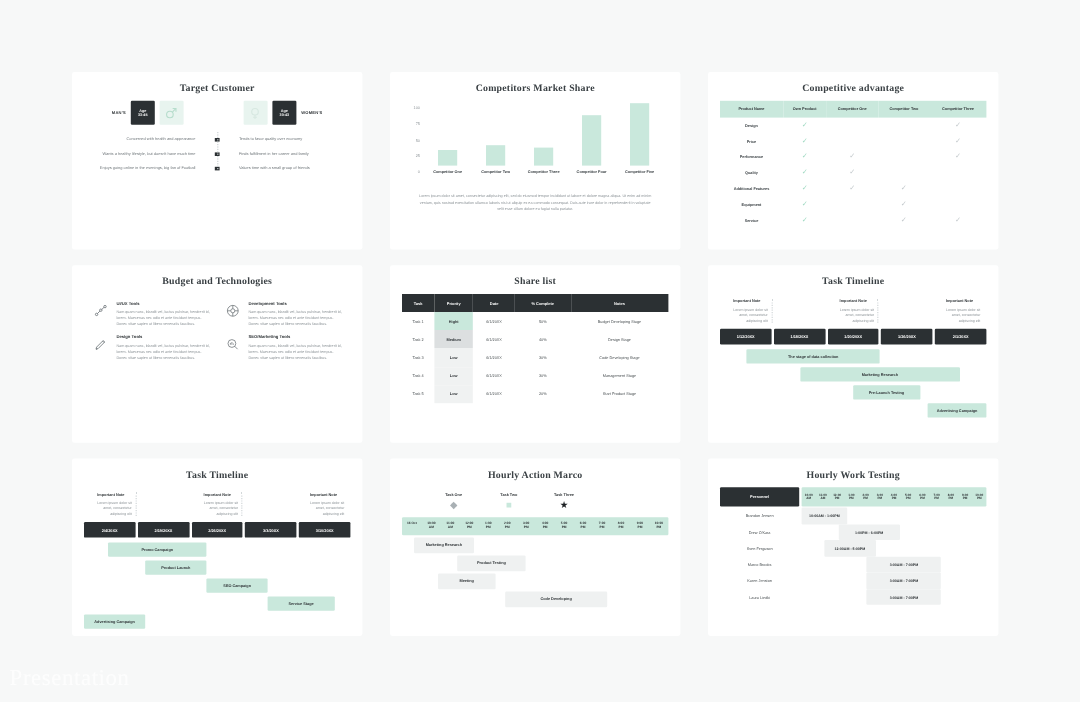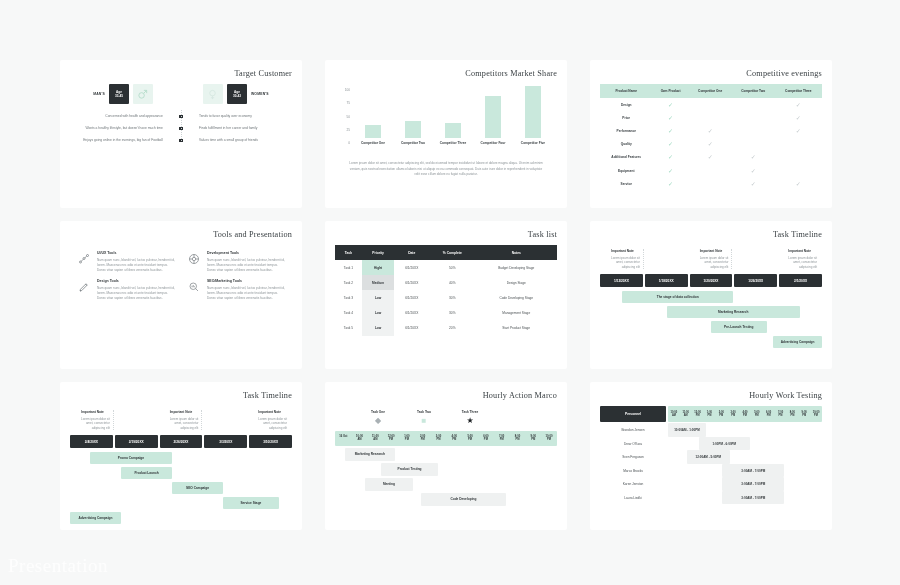--- a/index.html
+++ b/index.html
@@ -23,27 +23,27 @@
     row-gap: 13px;
   }
   .card {
     background: #ffffff;
     border-radius: 2px;
     padding: 9px 10px;
     position: relative;
     overflow: hidden;
   }
   .card-title {
-    text-align: right;
+    text-align: center;
     font-family: "Liberation Serif", serif;
     font-size: 8.2px;
     color: #3a4044;
     letter-spacing: .2px;
     margin-bottom: 6px;
-    font-weight: 400;
+    font-weight: 700;
   }
 
   
   .tc-top { display: flex; align-items: center; justify-content: center; gap: 4px; margin: 6px 0 10px 0; }
   .tc-side-label { font-size: 3.4px; font-weight: bold; color: #2f3437; letter-spacing: .2px; }
   .tc-chip {
     width: 20px; height: 20px; background: #2b3033; color: #fff;
     display: flex; flex-direction: column; align-items: center; justify-content: center;
     font-size: 3.1px; font-weight: bold; line-height: 1.35; border-radius: 1px;
   }
@@ -263,21 +263,21 @@
             <div class="cms-bargroup">
               <div class="cms-bar" style="height: 98%; background: rgb(201, 232, 220);"></div>
               <div class="cms-xlabel">Competitor Five</div>
             </div>
           </div>
       </div>
       <div class="cms-caption">Lorem ipsum dolor sit amet, consectetur adipiscing elit, sed do eiusmod tempor incididunt ut labore et dolore magna aliqua. Ut enim ad minim veniam, quis nostrud exercitation ullamco laboris nisi ut aliquip ex ea commodo consequat. Duis aute irure dolor in reprehenderit in voluptate velit esse cillum dolore eu fugiat nulla pariatur.</div>
     </div>
 
     <div class="card">
-      <div class="card-title">Competitive evenings</div>
+      <div class="card-title">Competitive advantage</div>
       <table class="ca-table">
         <thead>
             <tr id="ca-head">
               <th>Product Name</th>
               <th>Own Product</th>
               <th>Competitor One</th>
               <th>Competitor Two</th>
               <th>Competitor Three</th>
             </tr>
           </thead>
@@ -329,21 +329,21 @@
               <td><span class="ca-check">✓</span></td>
               <td></td>
               <td><span class="ca-check grey">✓</span></td>
               <td><span class="ca-check grey">✓</span></td>
             </tr>
           </tbody>
       </table>
     </div>
 
     <div class="card">
-      <div class="card-title">Tools and Presentation</div>
+      <div class="card-title">Budget and Technologies</div>
       <div class="tt-grid">
         <div class="tt-item">
           <div class="tt-icon">
             <svg viewBox="0 0 24 24" fill="none" stroke="#6d7478" stroke-width="1.4">
                 <circle cx="5" cy="18" r="2"></circle>
                 <circle cx="12" cy="11" r="2"></circle>
                 <circle cx="19" cy="5" r="2"></circle>
                 <line x1="6.5" y1="16.5" x2="10.5" y2="12.5"></line>
                 <line x1="13.6" y1="9.8" x2="17.4" y2="6.2"></line>
               </svg>
@@ -394,21 +394,21 @@
           </div>
           <div class="tt-body">
             <h4>SEO/Marketing Tools</h4>
             <p>Nam quam nunc, blandit vel, luctus pulvinar, hendrerit id, lorem. Maecenas nec odio et ante tincidunt tempus. Donec vitae sapien ut libero venenatis faucibus.</p>
           </div>
         </div>
       </div>
     </div>
 
     <div class="card">
-      <div class="card-title">Task list</div>
+      <div class="card-title">Share list</div>
       <table class="tl-table">
         <thead>
             <tr id="tl-head">
               <th>Task</th>
               <th>Priority</th>
               <th>Date</th>
               <th>% Complete</th>
               <th>Notes</th>
             </tr>
           </thead>

